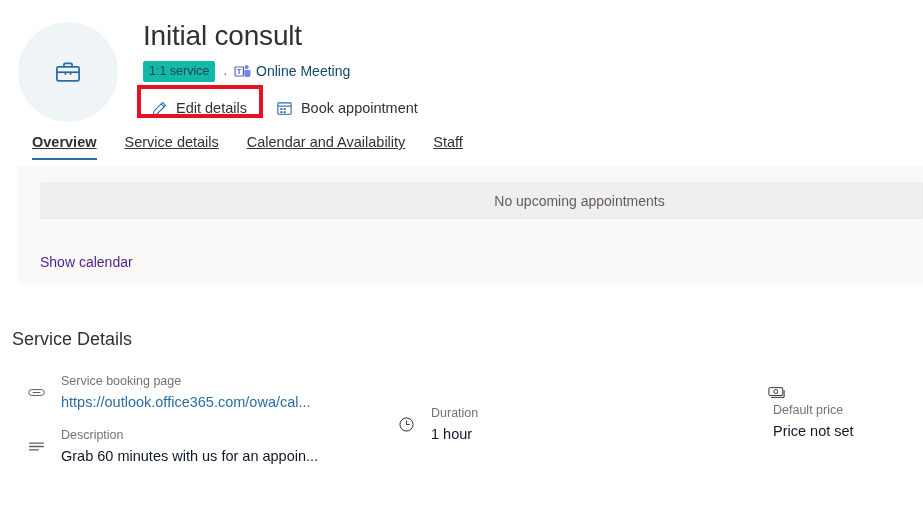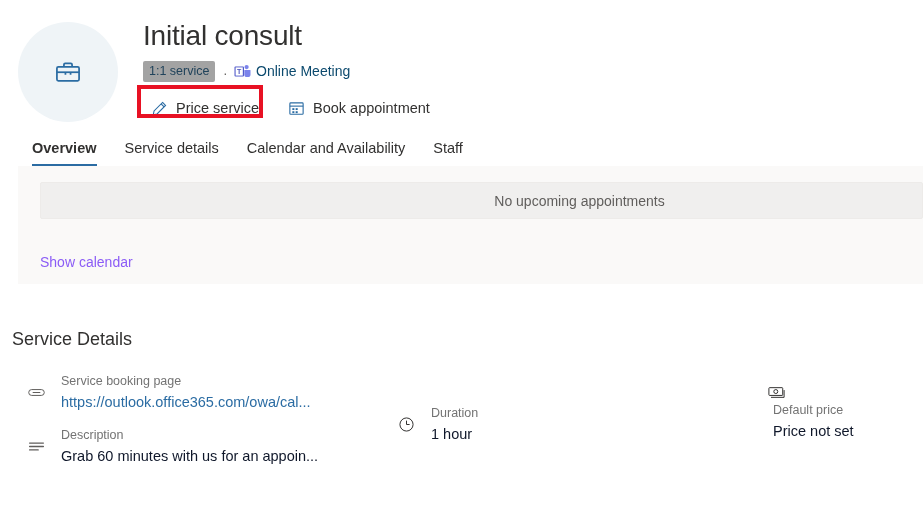--- a/index.html
+++ b/index.html
@@ -53,21 +53,21 @@
     white-space: nowrap;
   }
 
   .meta-row {
     display: flex;
     align-items: center;
     margin-top: 7px;
     height: 20px;
   }
   .badge {
-    background: #a3a3a3;
+    background: #14b8a6;
     color: #21435b;
     font-size: 12.5px;
     line-height: 18px;
     padding: 1px 6px 2px 6px;
     border-radius: 2px;
     white-space: nowrap;
   }
   .meta-dot {
     color: #605e5c;
     font-size: 13px;
@@ -116,21 +116,22 @@
     pointer-events: none;
     z-index: 5;
   }
 
   
   .tabs {
     position: relative;
     height: 38px;
     margin-left: 18px;
     display: flex;
-    align-items: flex-end;
+    align-items: flex-start;
+    text-decoration: underline;
   }
   .tab {
     position: relative;
     font-size: 14.5px;
     color: #323130;
     padding: 6px 14px 10px 14px;
     cursor: pointer;
     white-space: nowrap;
     background: none;
     border: none;
@@ -171,21 +172,21 @@
   .empty-box-label {
     font-size: 14px;
     color: #605e5c;
     transform: translateX(98px);
   }
   .show-calendar {
     position: absolute;
     left: 22px;
     top: 88px;
     font-size: 14px;
-    color: #8b5cf6;
+    color: #4c1d95;
     cursor: pointer;
     white-space: nowrap;
   }
 
   
   .details-section {
     margin-top: 43px;
   }
   .details-title {
     margin-left: 12px;
@@ -268,21 +269,21 @@
 
     <div class="action-row">
 
       <button class="cmd-btn">
         <span class="cmd-icon">
           <svg width="17" height="17" viewBox="0 0 20 20" fill="none" stroke="#2b6ca3" stroke-width="1.3">
             <path d="M13.6 2.9l3.5 3.5-10 10-4.4.9.9-4.4 10-10z"></path>
             <path d="M11.9 4.6l3.5 3.5"></path>
           </svg>
         </span>
-        <span class="cmd-label">Price service</span>
+        <span class="cmd-label">Edit details</span>
       </button>
 
       <button class="cmd-btn" style="margin-left:13px;">
         <span class="cmd-icon">
           <svg width="17" height="17" viewBox="0 0 20 20" fill="none" stroke="#2b6ca3" stroke-width="1.3">
             <rect x="2.2" y="3.4" width="15.6" height="13.4" rx="1"></rect>
             <path d="M2.2 7.2h15.6"></path>
             <rect x="5.1" y="9.6" width="2.4" height="2.2" fill="#2b6ca3" stroke="none"></rect>
             <rect x="9.0" y="9.6" width="2.4" height="2.2" fill="#2b6ca3" stroke="none"></rect>
             <rect x="5.1" y="13.2" width="2.4" height="2.2" fill="#2b6ca3" stroke="none"></rect>

